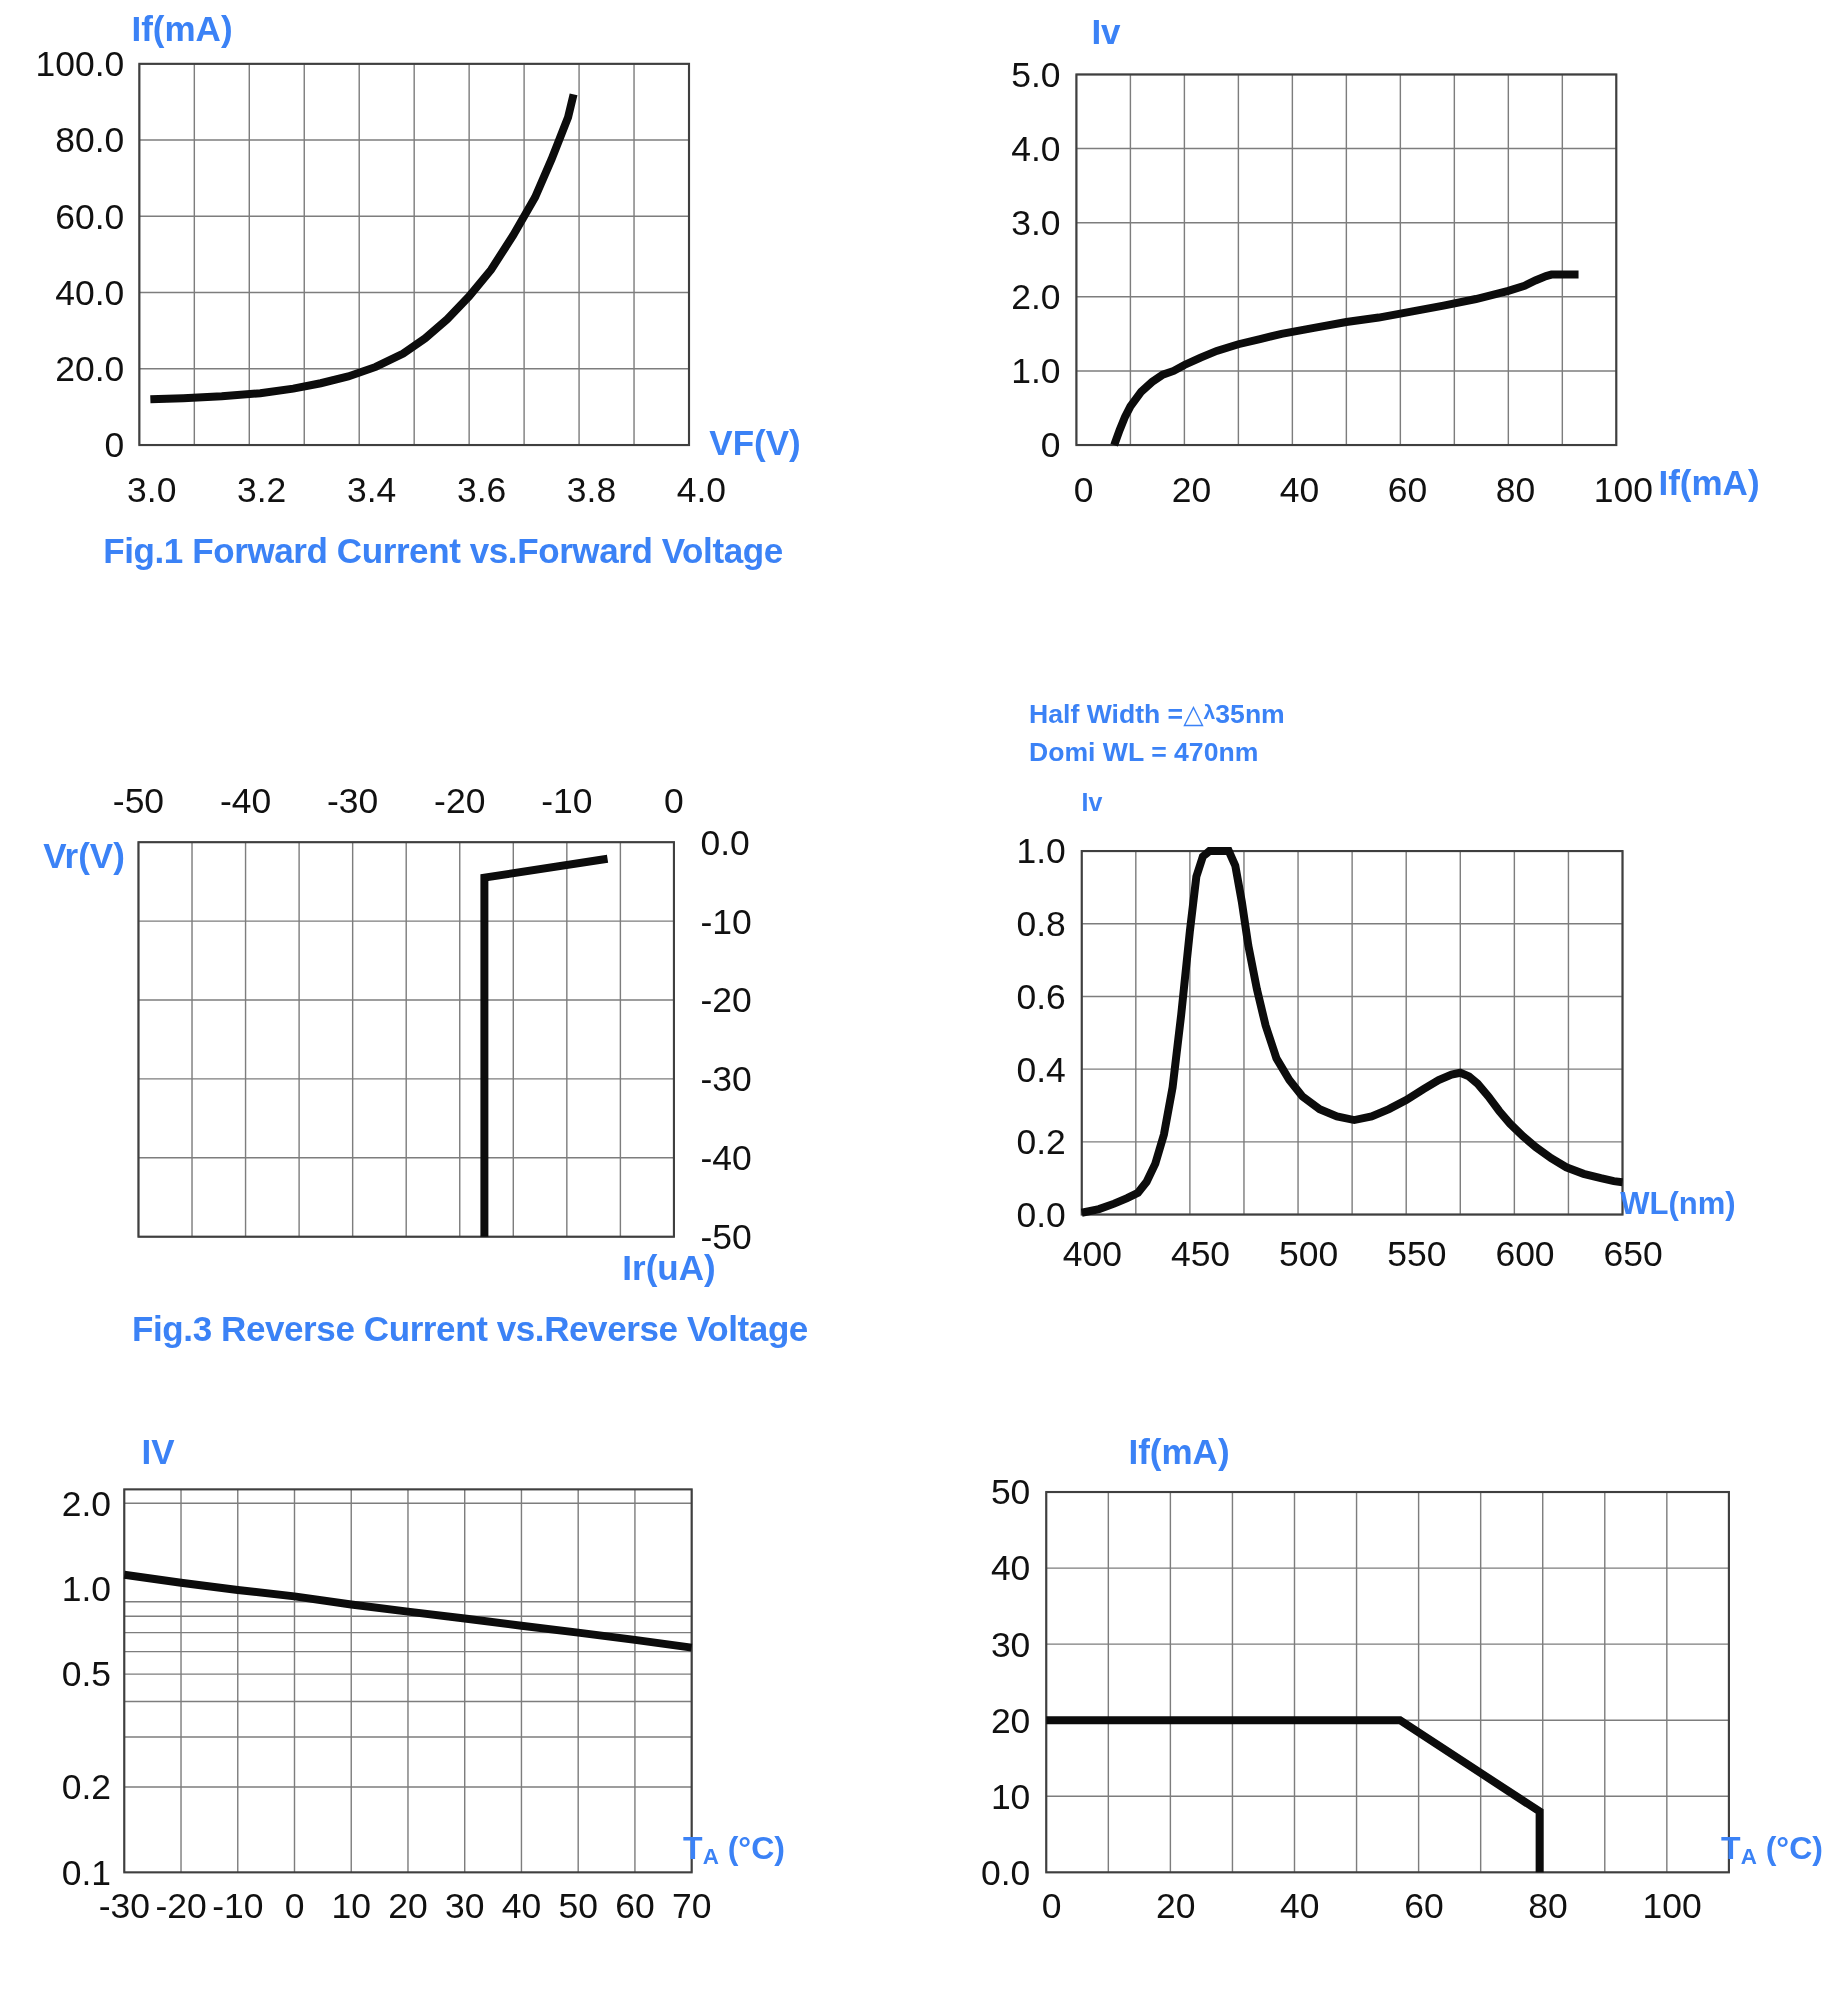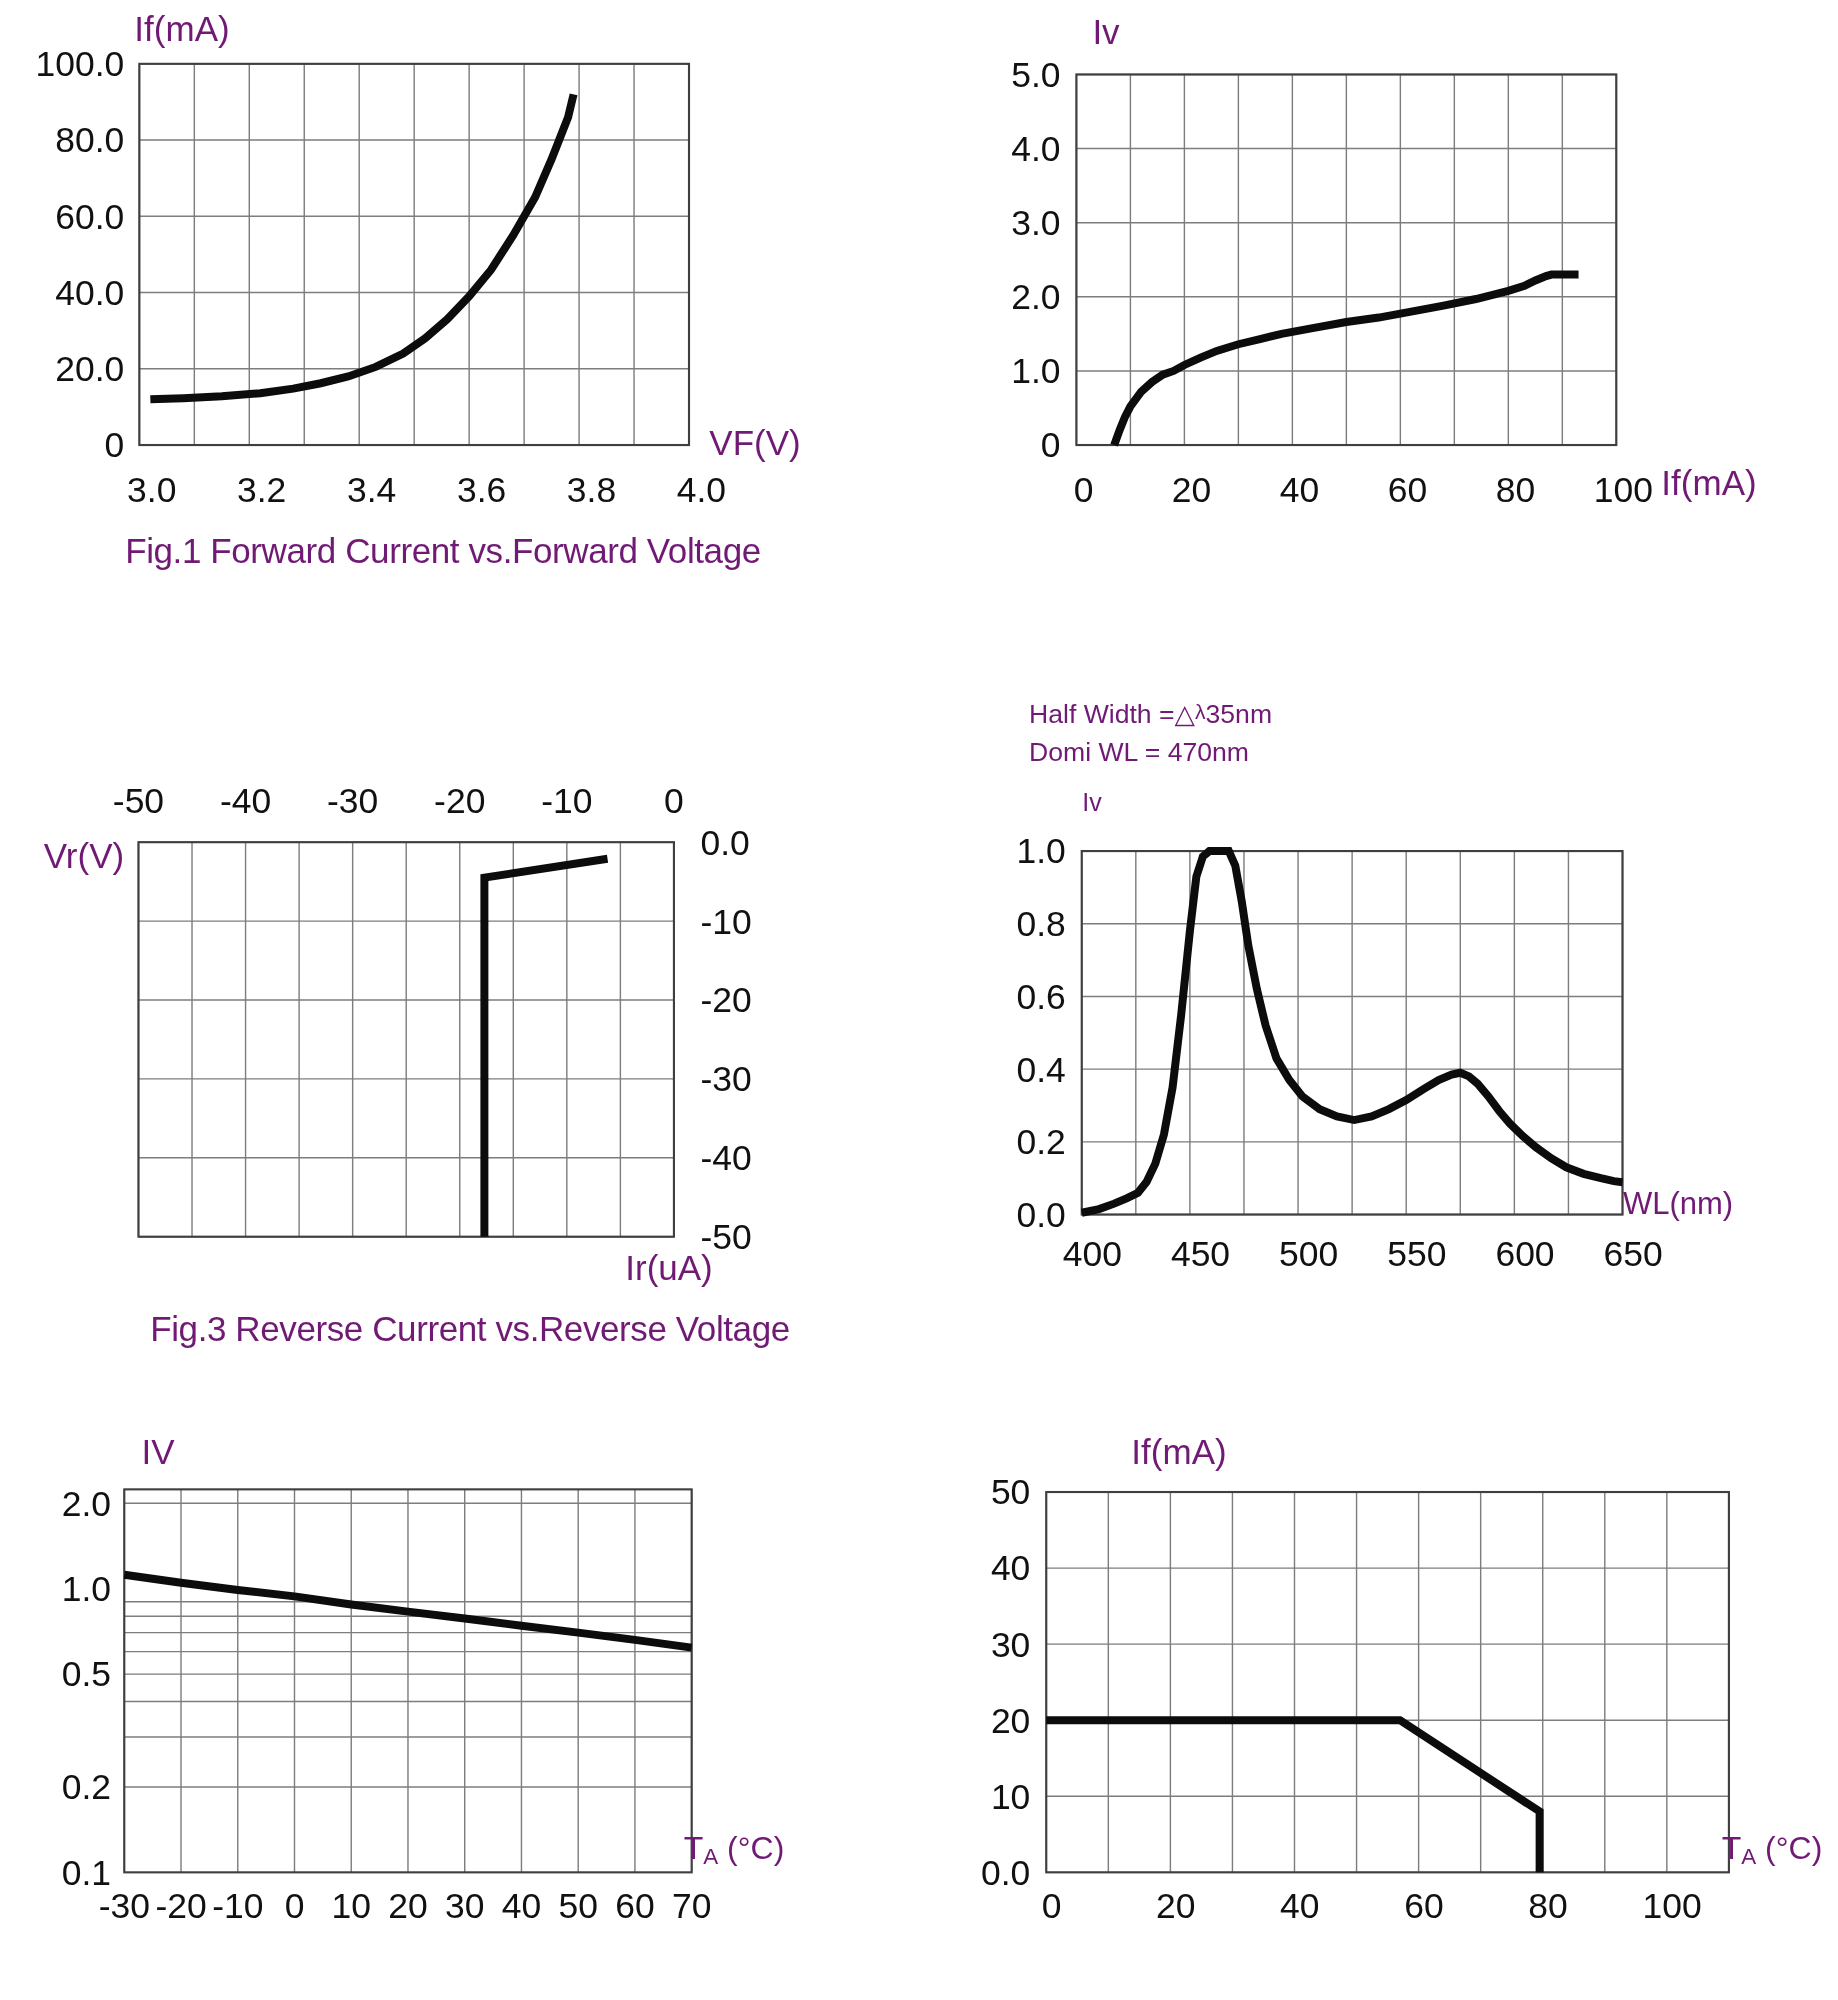--- a/index.html
+++ b/index.html
@@ -9,21 +9,22 @@
     background:#ffffff;
     font-family:"Liberation Sans","DejaVu Sans",sans-serif;
     color:#111;
     overflow:hidden;
   }
   #charts-svg{position:absolute;left:0;top:0;}
   .txt{
     position:absolute;
     transform:translate(-50%,-50%);
     white-space:nowrap;
-    color:#701a75;
+    color:#3b82f6;
+    font-weight:bold;
   }
   .txt.left-anchor{transform:translate(0,-50%);}
   .caption{font-size:35px;letter-spacing:-0.4px;text-align:right;}
   .axis-title{font-size:35px;}
   .unit-small{font-size:31px;}
   .ann{font-size:26.6px;}
   .ann .tri{font-size:26.6px;}
   .ann .lam{font-size:21px;vertical-align:18%;}
   .t-amb{font-size:32px;}
   .t-amb .subscript{font-size:70%;vertical-align:-22%;}

